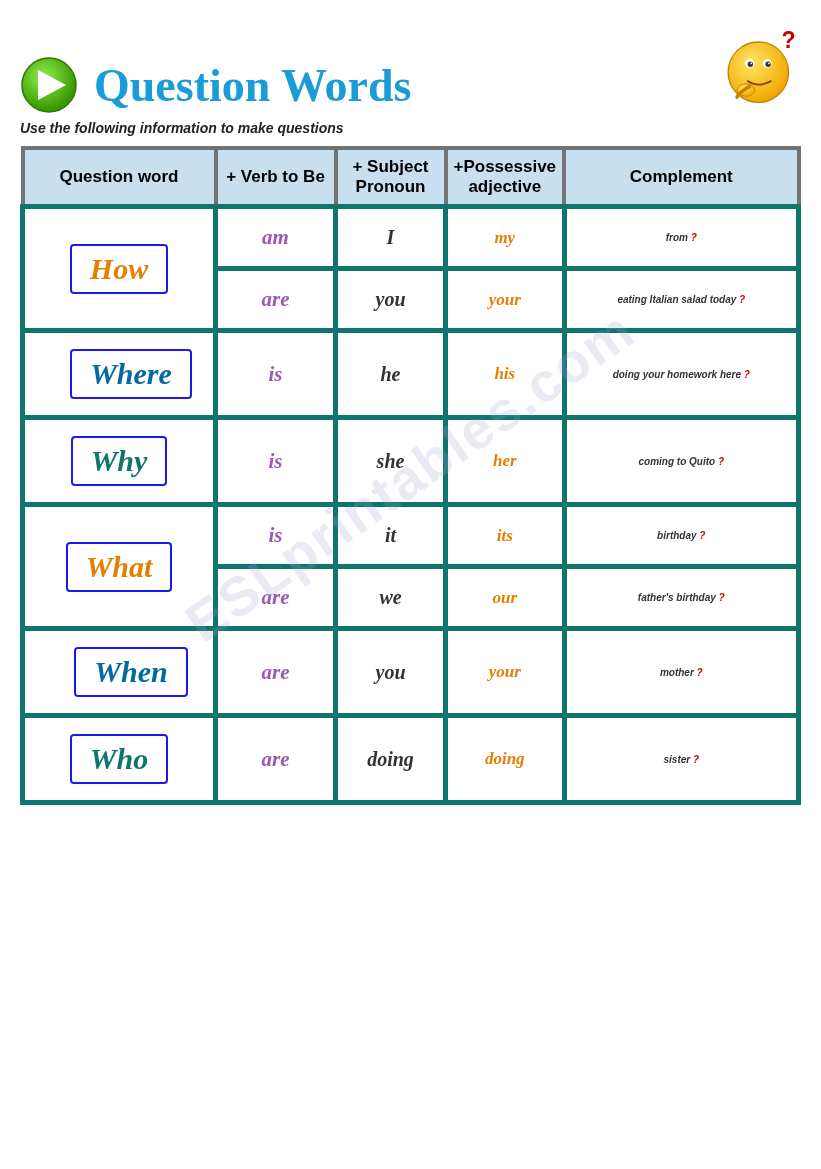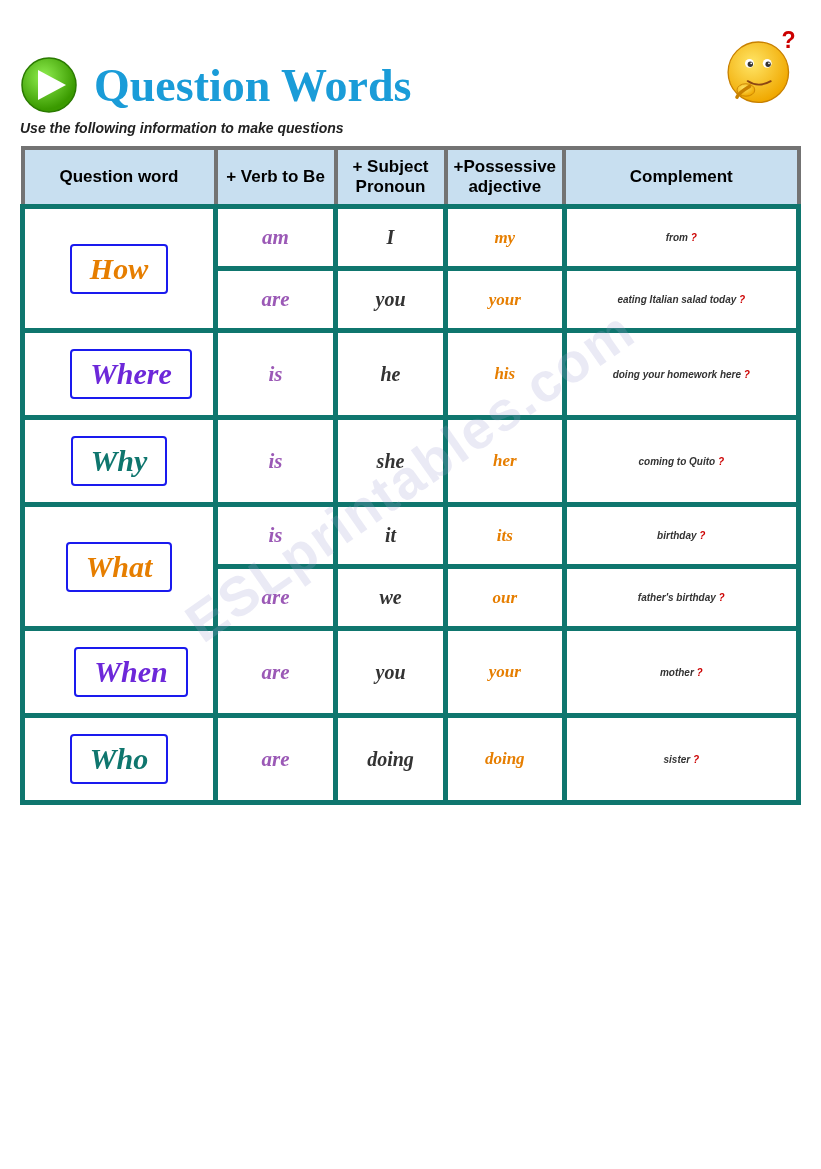--- a/index.html
+++ b/index.html
@@ -122,21 +122,21 @@
       display: inline-block;
       border: 2.5px solid #1a1aee;
       border-radius: 4px;
       padding: 6px 18px;
       font-size: 30px;
       font-weight: bold;
       font-family: 'Comic Sans MS', cursive;
     }
 
     .word-box.orange { color: #e67e00; }
-    .word-box.blue { color: #6d28d9; margin-left: 24px; }
+    .word-box.blue { color: #0369a1; margin-left: 24px; }
     .word-box.red { color: #0f766e; }
 
     .table-wrapper {
       position: relative;
       overflow: hidden;
     }
 
     .watermark-container {
       position: absolute;
       top: 0; left: 0; width: 100%; height: 100%;

